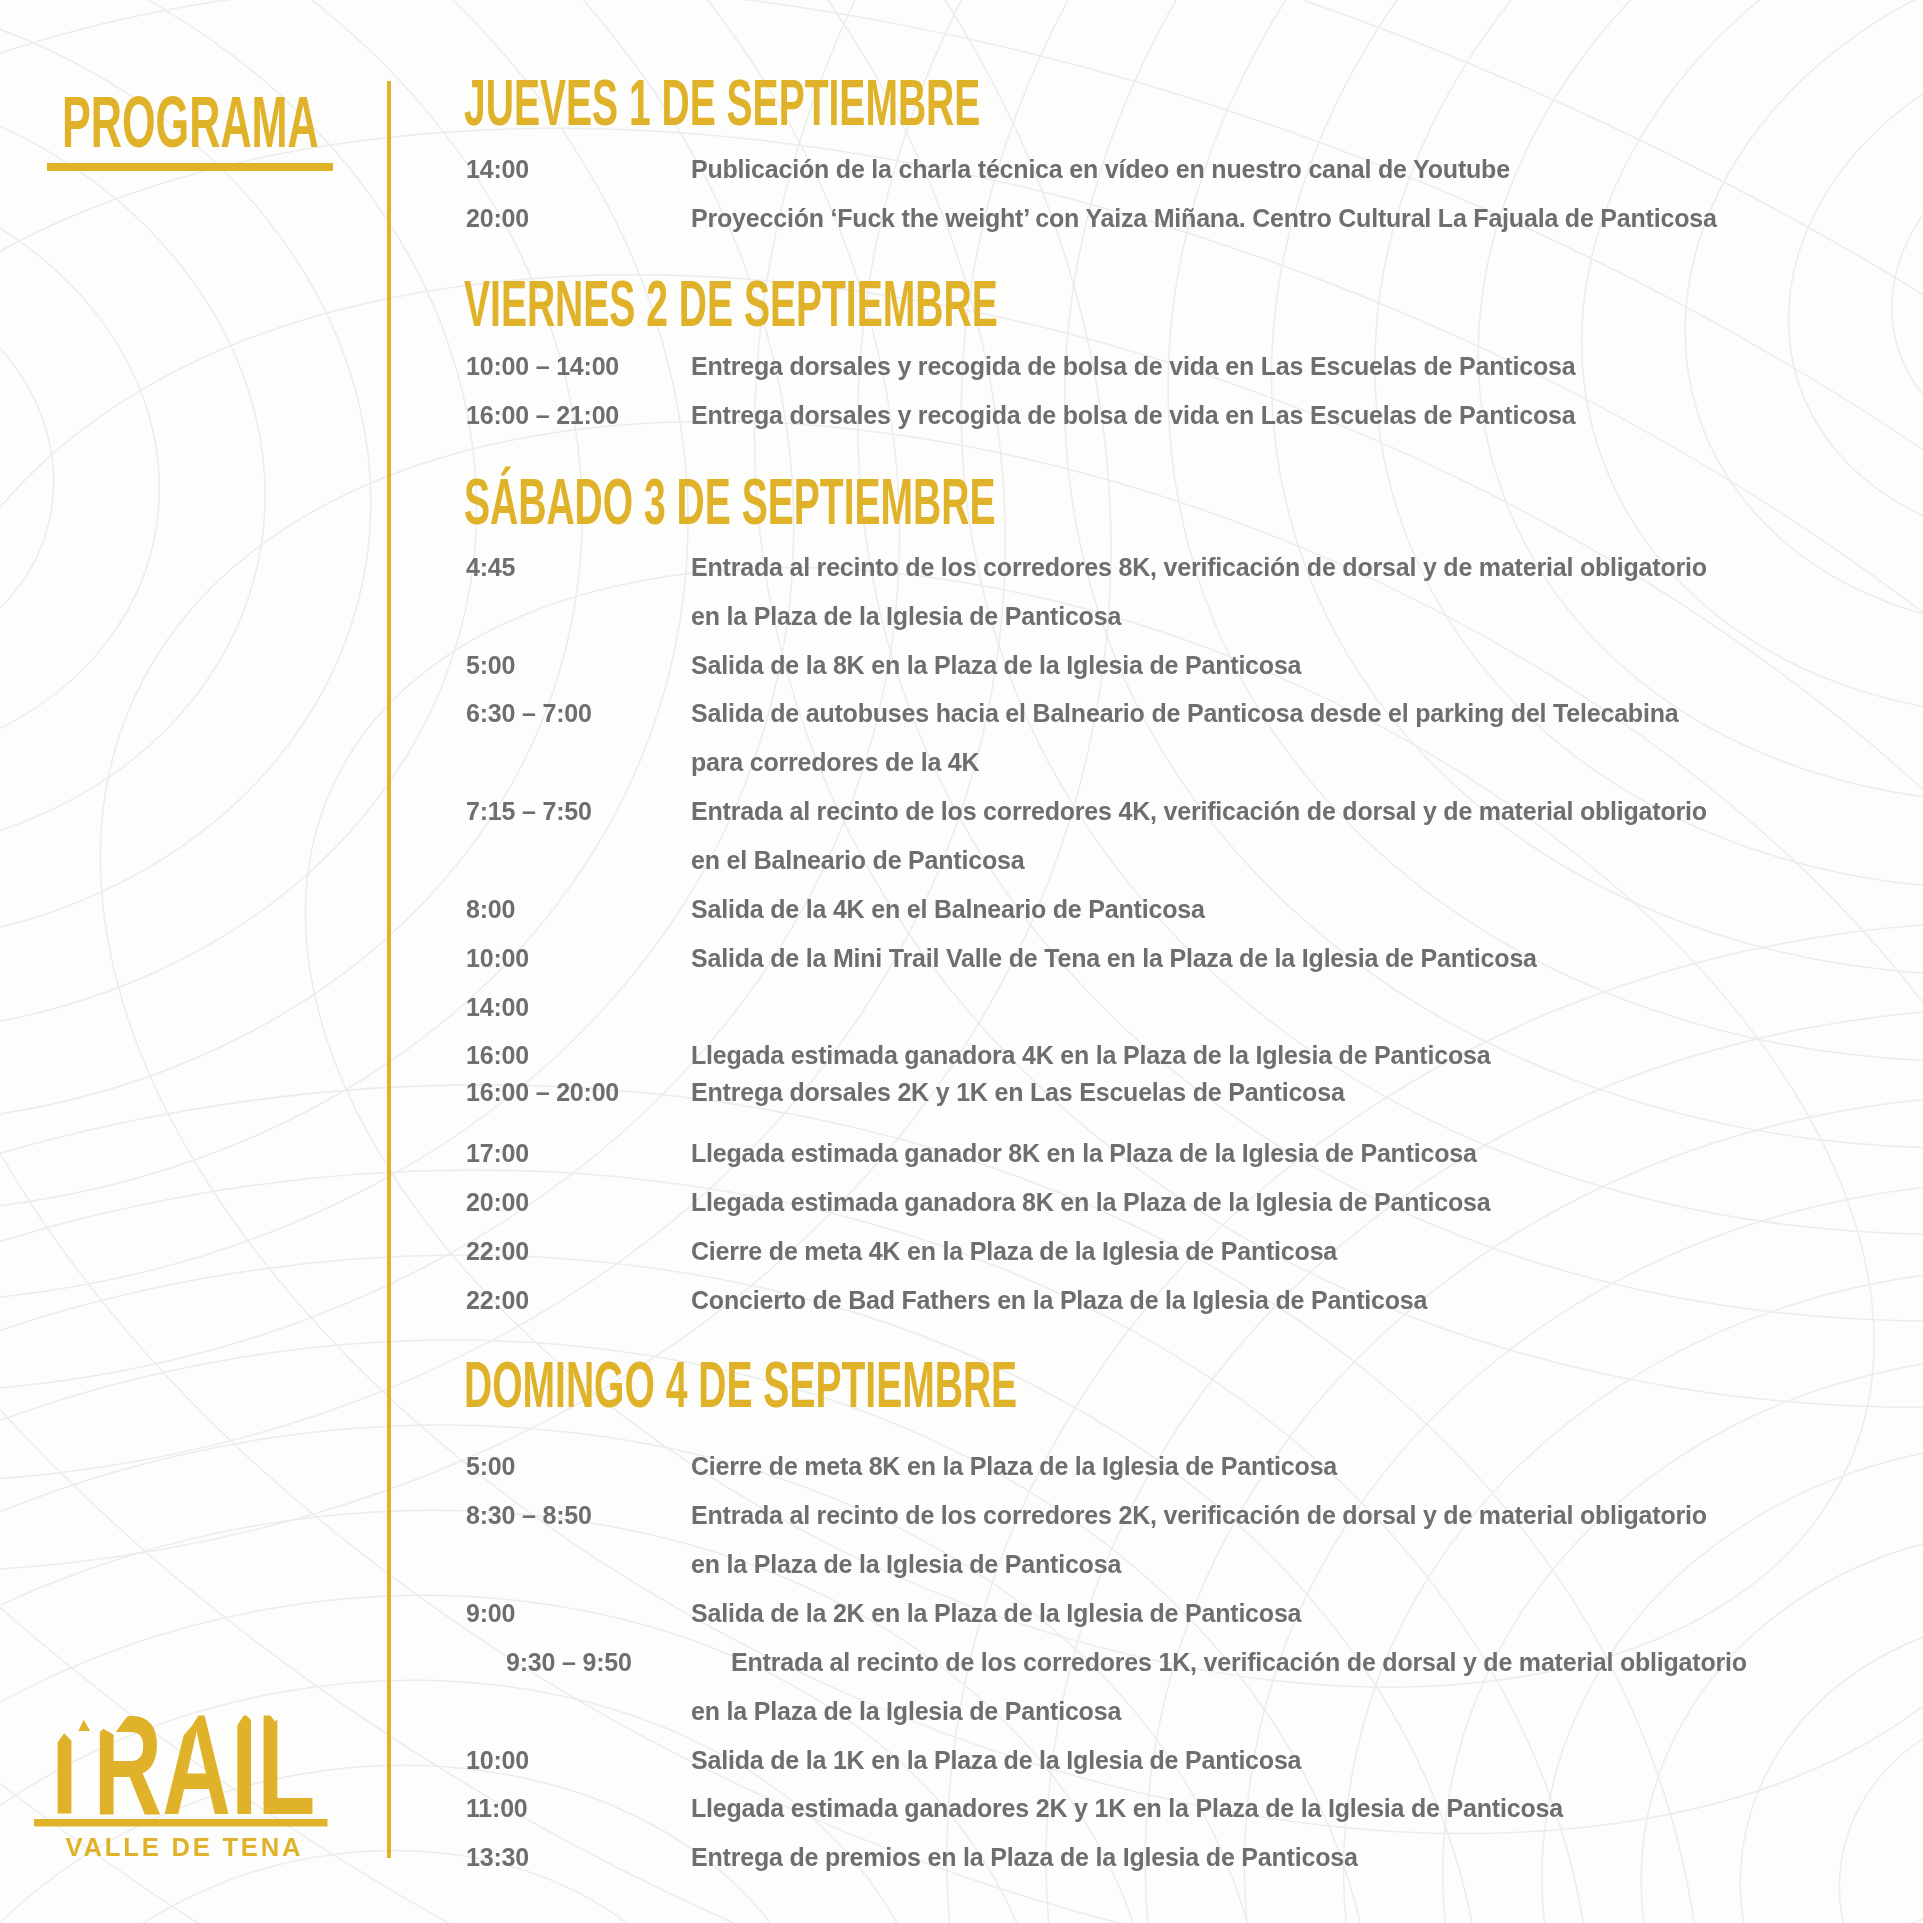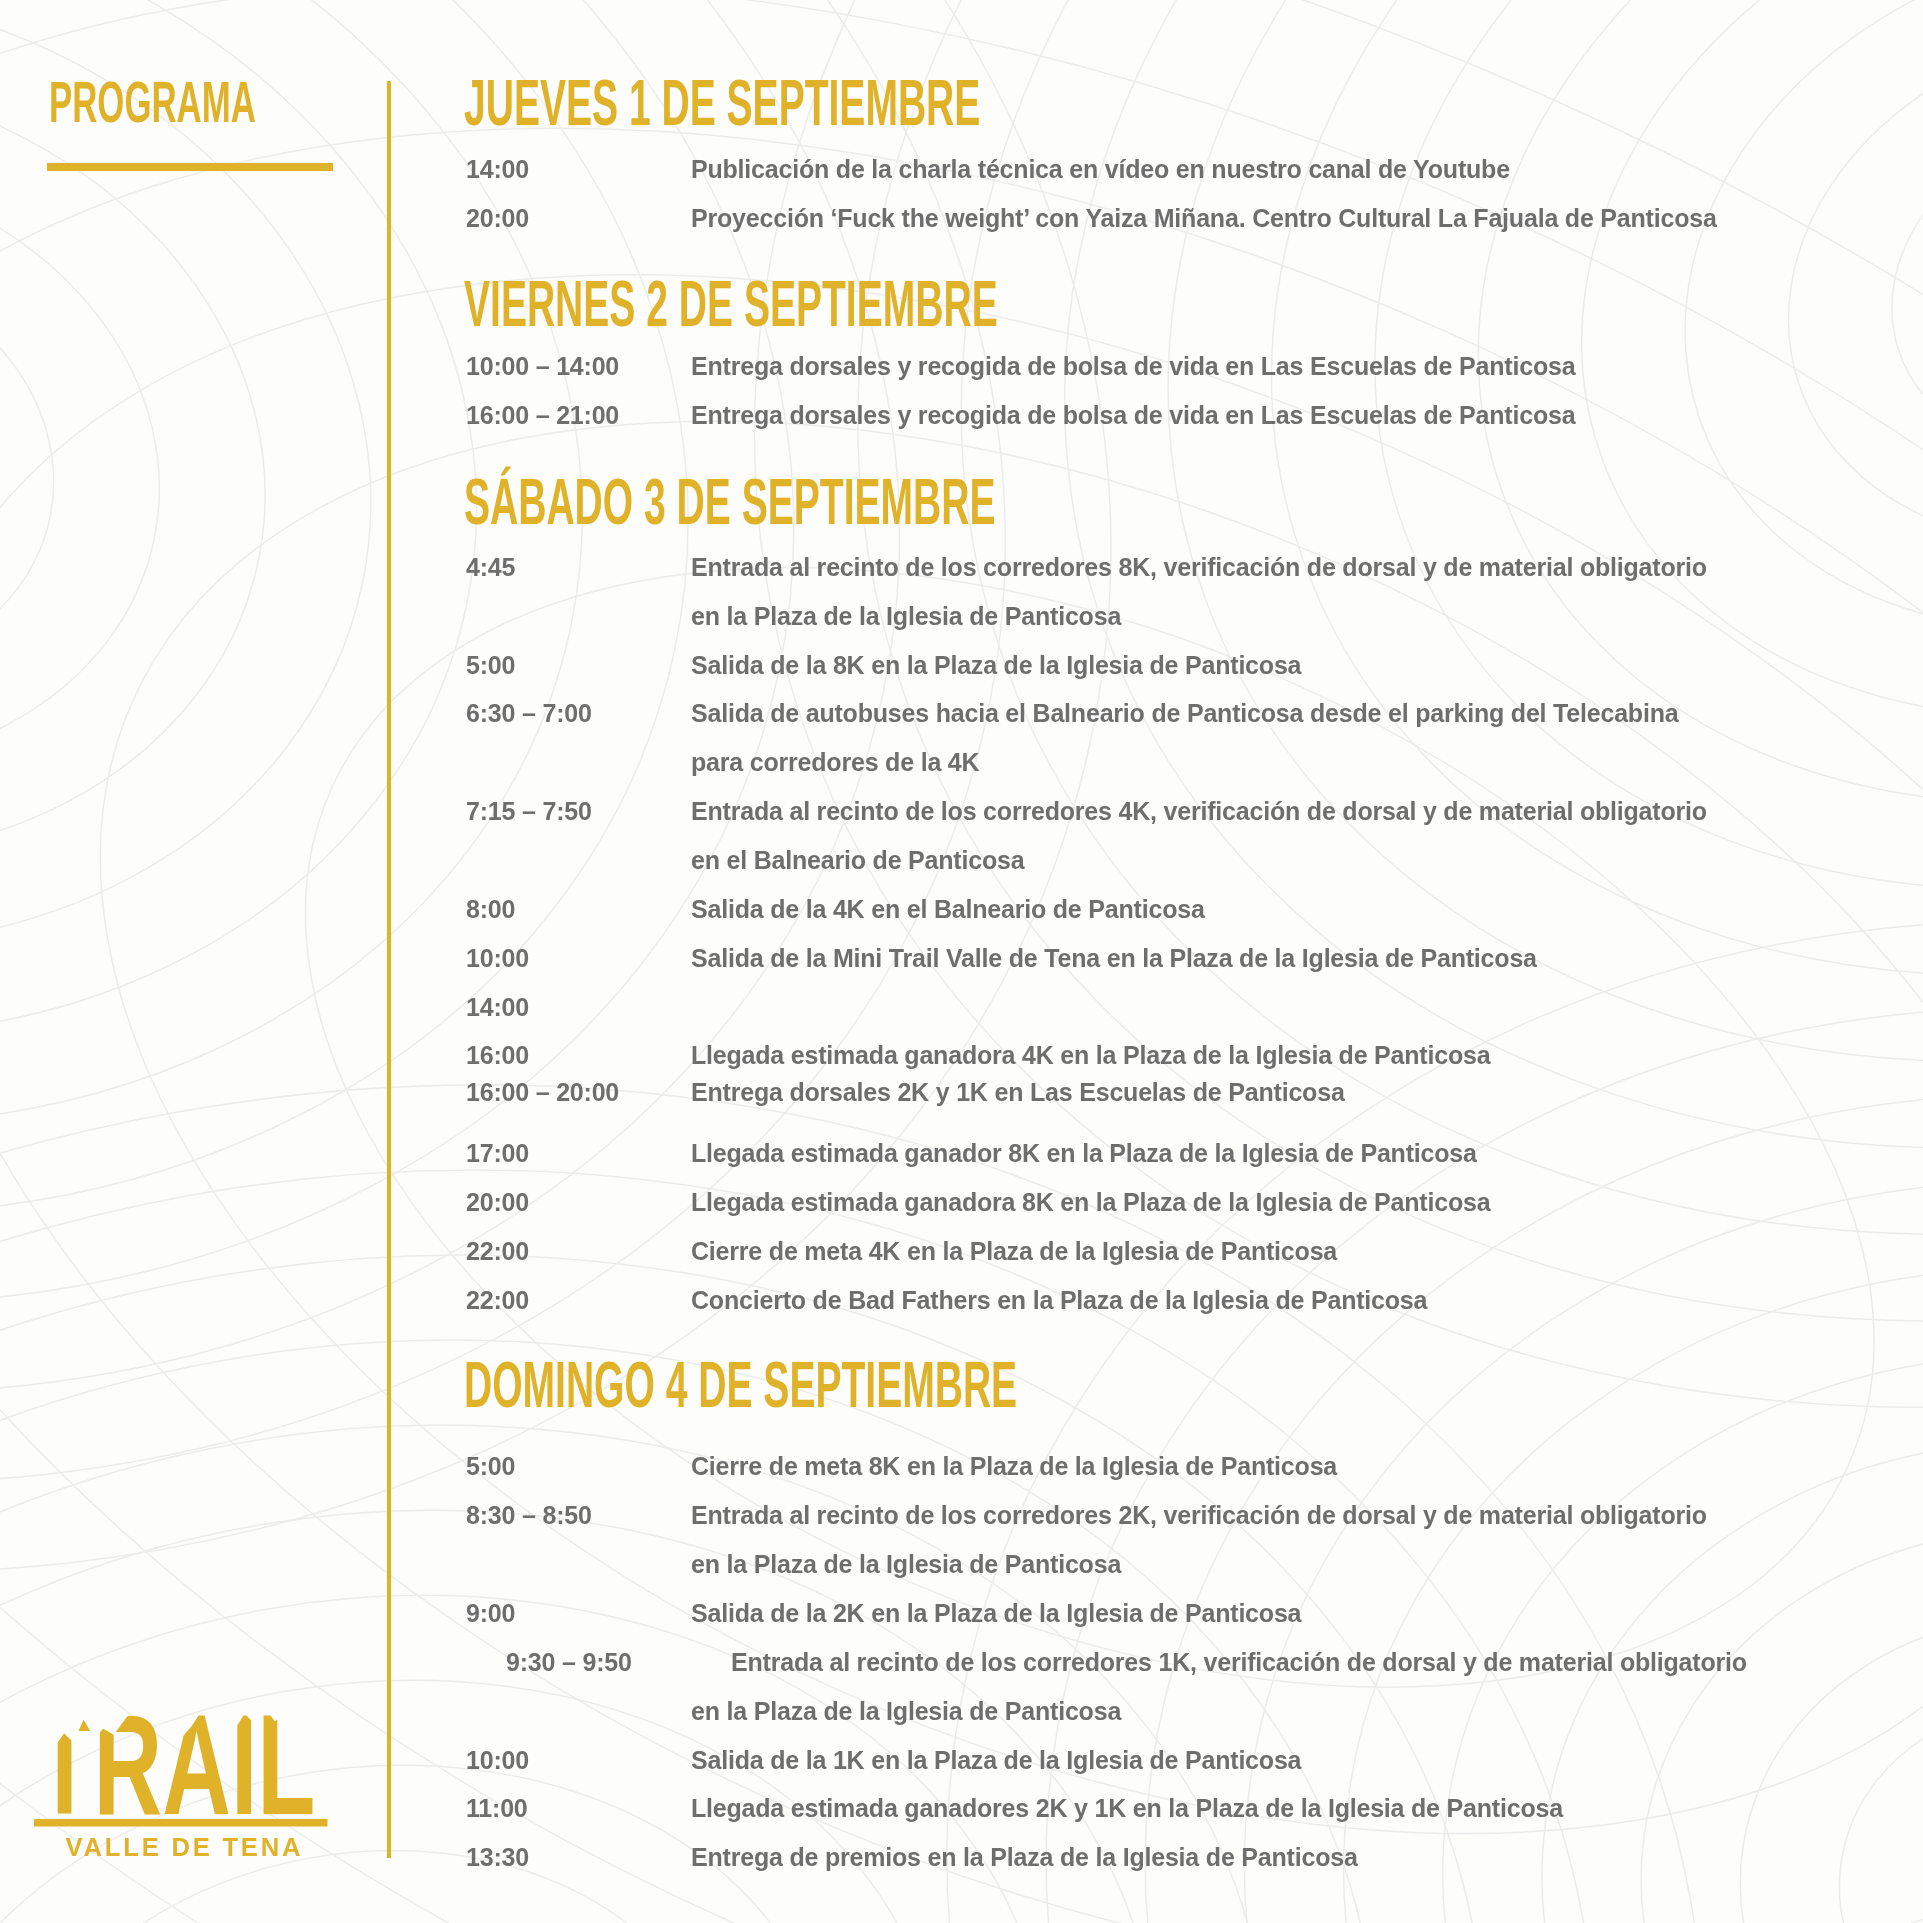--- a/index.html
+++ b/index.html
@@ -24,22 +24,22 @@
     inset: 0;
     z-index: 1;
   }
   
   .programa-wrap {
     position: absolute;
     left: 47px;
     top: 71px;
   }
   .programa-title {
-    margin: 2px;
-    font-size: 58px;
+    margin: 15px;
+    font-size: 72px;
     line-height: 1;
     font-weight: bold;
     color: var(--accent);
     white-space: nowrap;
   }
   .squeeze {
     display: inline-block;
     transform: scaleX(0.60);
     transform-origin: 0 50%;
     white-space: nowrap;

